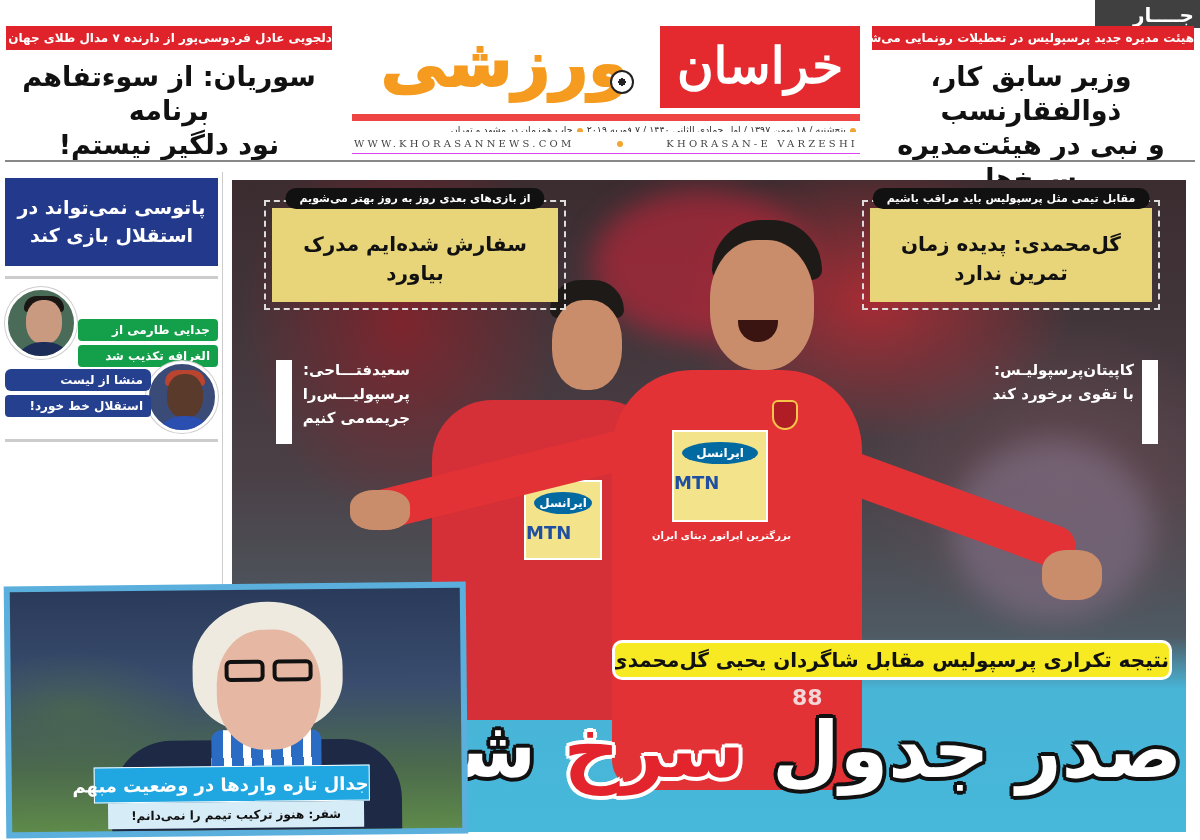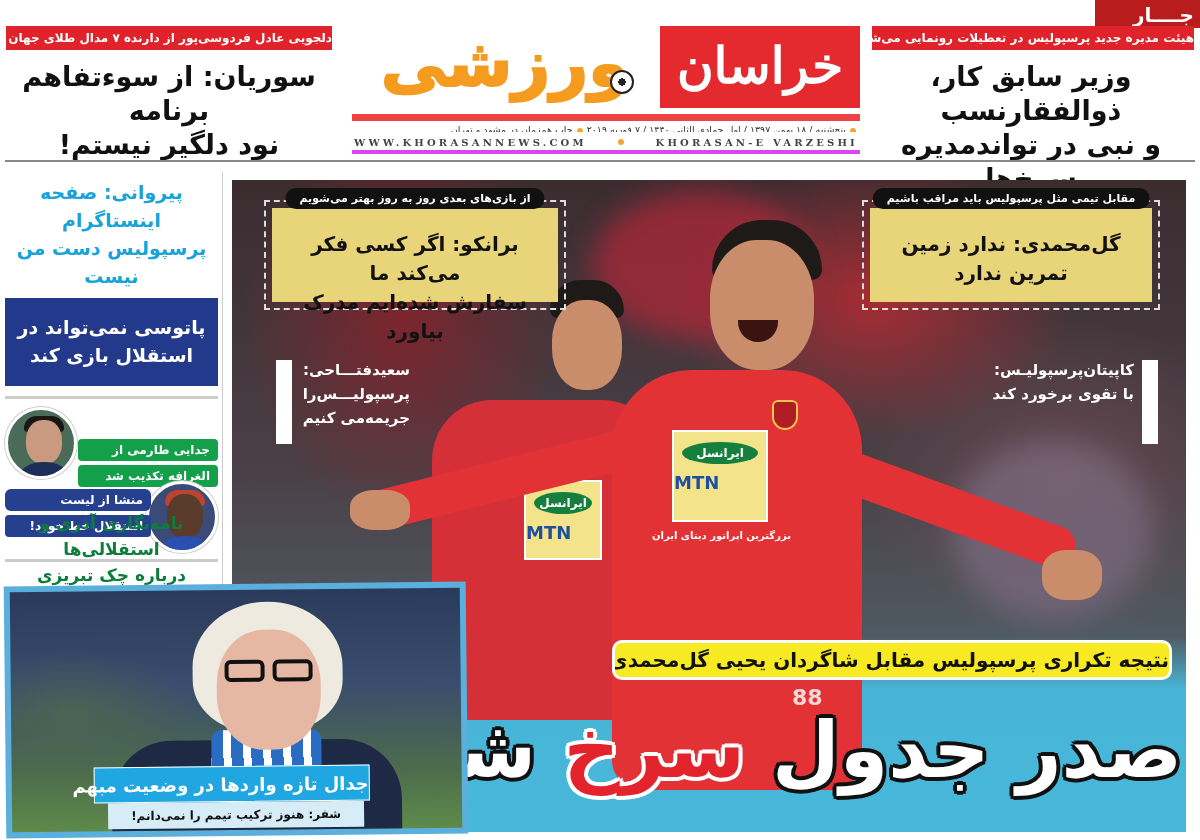--- a/index.html
+++ b/index.html
@@ -1,31 +1,31 @@
 <!DOCTYPE html>
 <html><head>
 <meta charset="utf-8">
 <style>
   * { box-sizing: border-box; margin: 0; padding: 0; }
   html, body { width: 1200px; height: 840px; overflow: hidden; background: #fff; }
   body { position: relative; font-family: "DejaVu Sans", sans-serif; direction: rtl; color: #1a1a1a; }
   .abs { position: absolute; }
 
   
-  .watermark { left: 1095px; top: 0; width: 105px; height: 28px; background: #b91c1c; color: #fff; font-weight: bold; font-size: 20px; text-align: center; line-height: 30px; letter-spacing: 2px; padding-left: 32px; }
+  .watermark { left: 1095px; top: 0; width: 105px; height: 28px; background: #404040; color: #fff; font-weight: bold; font-size: 20px; text-align: center; line-height: 30px; letter-spacing: 2px; padding-left: 32px; }
   .red-kicker { height: 24px; background: #e0232b; color: #fff; font-size: 12px; font-weight: bold; line-height: 24px; text-align: center; white-space: nowrap; overflow: hidden; }
   .big-head { font-weight: 900; font-size: 27px; line-height: 34px; text-align: center; color: #111; }
 
   .masthead { left: 350px; top: 18px; width: 510px; height: 96px; }
   .mast-red { position: absolute; right: 0; top: 8px; width: 200px; height: 82px; background: #e52a2f; color: #fff; font-size: 50px; font-weight: bold; font-family: "DejaVu Serif", serif; text-align: center; line-height: 80px; }
   .mast-orange { position: absolute; left: 0; top: 0; width: 310px; height: 92px; color: #f59b1f; font-size: 66px; font-weight: 900; text-align: center; line-height: 92px; -webkit-text-stroke: 2px #f59b1f; letter-spacing: -2px; }
   .ball { position: absolute; left: 260px; top: 52px; width: 24px; height: 24px; border-radius: 50%; background: radial-gradient(circle at 50% 50%, #222 25%, #fff 27%); border: 2px solid #222; }
   .dateline { left: 352px; top: 114px; width: 508px; height: 18px; font-size: 9.5px; line-height: 18px; color: #333; text-align: right; border-top: 7px solid #ef4444; white-space: nowrap; overflow: hidden; }
   .dateline .dot { display: inline-block; width: 6px; height: 6px; background: #f3a532; border-radius: 50%; margin: 0 4px; vertical-align: middle; }
-  .urlline { left: 352px; top: 134px; width: 508px; height: 20px; font-family: "DejaVu Serif", serif; font-size: 10px; letter-spacing: 3.2px; color: #444; direction: ltr; display: flex; justify-content: space-between; align-items: center; border-bottom: 4px solid #d946ef; padding: 0 2px; font-weight: bold; }
+  .urlline { left: 352px; top: 134px; width: 508px; height: 20px; font-family: "DejaVu Serif", serif; font-size: 10px; letter-spacing: 3.2px; color: #444; direction: ltr; display: flex; justify-content: space-between; align-items: center; border-bottom: 1px solid #d946ef; padding: 0 2px; }
   .urlline .dot { width: 6px; height: 6px; background: #f3a532; border-radius: 50%; }
   .rule-top { left: 5px; top: 160px; width: 1190px; height: 2px; background: #888; }
 
   
   .leftcol { left: 5px; top: 170px; width: 213px; }
   .cyan-head { color: #1aa3da; font-weight: 900; font-size: 19px; line-height: 28px; text-align: center; padding-top: 8px; }
   .navy-box { margin-top: 8px; height: 88px; background: #23398b; color: #fff; font-weight: 900; font-size: 19px; line-height: 28px; text-align: center; padding-top: 15px; }
   .divider-h { height: 3px; background: #ccc; margin-top: 10px; }
   .avatar { position: absolute; width: 72px; height: 72px; border-radius: 50%; border: 3px solid #fff; box-shadow: 0 0 0 1px #ccc; overflow: hidden; }
   .avatar .face { position: absolute; left: 18px; top: 10px; width: 36px; height: 44px; border-radius: 45%; }
@@ -42,21 +42,21 @@
     background:
       radial-gradient(ellipse 200px 140px at 640px 120px, rgba(210,40,50,0.7), transparent),
       radial-gradient(ellipse 160px 200px at 170px 140px, rgba(150,30,40,0.7), transparent),
       radial-gradient(ellipse 200px 160px at 830px 300px, rgba(120,80,90,0.6), transparent),
       linear-gradient(180deg, #3b2c30 0%, #4a4046 45%, #4f5a63 70%, #48b4d6 78%, #47b8da 100%); }
   .photo-bg-blur { position: absolute; border-radius: 50%; filter: blur(14px); }
   .shirt { position: absolute; background: #e33236; }
   .skin { position: absolute; background: #c98d6c; }
   .hairblk { position: absolute; background: #1e1a18; }
   .sponsor { position: absolute; background: #f3e38a; border: 2px solid #fff; }
-  .sponsor .oval { position: absolute; left: 8px; top: 10px; right: 8px; height: 22px; border-radius: 50%; background: #15803d; color: #fff; font-size: 12px; font-weight: bold; text-align: center; line-height: 22px; }
+  .sponsor .oval { position: absolute; left: 8px; top: 10px; right: 8px; height: 22px; border-radius: 50%; background: #0369a1; color: #fff; font-size: 12px; font-weight: bold; text-align: center; line-height: 22px; }
   .sponsor .mtn { position: absolute; left: 0; right: 0; top: 40px; text-align: left; color: #1f4fa0; font-weight: 900; font-size: 18px; direction: ltr; }
   .shirt-text { position: absolute; color: #fff; font-size: 10px; font-weight: bold; white-space: nowrap; }
 
   .quote-box { position: absolute; border: 2px dashed #ddd; padding: 6px; }
   .quote-box .kicker { position: absolute; top: -14px; left: 50%; transform: translateX(-50%); background: #111; color: #fff; font-size: 11px; font-weight: bold; border-radius: 12px; padding: 4px 14px; white-space: nowrap; }
   .quote-box .inner { background: #e8d57a; color: #111; font-weight: 900; font-size: 20px; line-height: 29px; text-align: center; padding: 22px 8px 6px; height: 100%; }
 
   .side-quote { position: absolute; color: #fff; font-weight: bold; font-size: 15px; line-height: 24px; text-align: right; }
   .side-bar { position: absolute; width: 16px; background: #fff; }
 
@@ -79,21 +79,21 @@
   .inset-title { position: absolute; left: 82px; top: 176px; width: 276px; height: 36px; background: #20a6e0; color: #fff; font-weight: 900; font-size: 18px; line-height: 36px; text-align: center; white-space: nowrap; border: 1px solid #fff; }
   .inset-sub { position: absolute; left: 96px; top: 212px; width: 256px; height: 26px; background: #d6ecf7; color: #111; font-weight: bold; font-size: 12px; line-height: 26px; text-align: center; }
 </style>
 </head>
 <body>
 
 <div class="abs watermark">جــــار</div>
 <div class="abs red-kicker" style="left:872px; top:26px; width:322px;">هیئت مدیره جدید پرسپولیس در تعطیلات رونمایی می‌شود؟</div>
 <div class="abs big-head" style="left:866px; top:60px; width:330px;">
   <div>وزیر سابق کار، ذوالفقارنسب</div>
-  <div>و نبی در تواند‌مدیره سرخ‌ها</div>
+  <div>و نبی در هیئت‌مدیره سرخ‌ها</div>
 </div>
 
 <div class="abs masthead">
   <div class="mast-red">خراسان</div>
   <div class="mast-orange">ورزشی</div>
   <div class="ball"></div>
 </div>
 <div class="abs dateline">
   <span class="dot"></span><span>پنج‌شنبه / ۱۸ بهمن ۱۳۹۷ / اول جمادی الثانی ۱۴۴۰ / ۷ فوریه ۲۰۱۹</span><span class="dot"></span><span>چاپ هم‌زمان در مشهد و تهران</span>
 </div>
@@ -105,24 +105,20 @@
 
 <div class="abs red-kicker" style="left:6px; top:26px; width:326px;">دلجویی عادل فردوسی‌پور از دارنده ۷ مدال طلای جهان و المپیک</div>
 <div class="abs big-head" style="left:6px; top:60px; width:326px;">
   <div>سوریان: از سوءتفاهم برنامه</div>
   <div>نود دلگیر نیستم!</div>
 </div>
 
 <div class="abs rule-top"></div>
 
 <div class="abs leftcol">
-  <div class="cyan-head">
-    <div>پیروانی: صفحه اینستاگرام</div>
-    <div>پرسپولیس دست من نیست</div>
-  </div>
   <div class="navy-box">
     <div>پاتوسی نمی‌تواند در</div>
     <div>استقلال بازی کند</div>
   </div>
   <div class="divider-h"></div>
 
   <div style="position:relative; height:230px;">
 
     <div class="avatar" style="left:0; top:8px; background:#4a6b58;">
       <div class="hair" style="background:#1a1614;"></div>
@@ -134,24 +130,20 @@
 
     <div class="avatar" style="right:0; top:82px; background:#3a4b78;">
       <div class="hair" style="background:#b9442f;"></div>
       <div class="face" style="background:#5a3a2a;"></div>
       <div class="body" style="background:#2b4fb0;"></div>
     </div>
     <div class="pill navy" style="left:0; top:90px; width:146px;border-radius:6px;">منشا از لیست</div>
     <div class="pill navy" style="left:0; top:116px; width:146px;padding-left:40px;">استقلال خط خورد!</div>
 
     <div style="position:absolute; left:0; top:160px; width:213px; height:3px; background:#ccc;"></div>
-  </div>
-  <div class="green-head">
-    <div>نامه‌نگاری آذری و استقلالی‌ها</div>
-    <div>درباره چک تبریزی</div>
   </div>
 </div>
 <div class="abs col-rule"></div>
 
 <div class="abs main-photo">
 
   <div class="photo-bg-blur" style="left:360px; top:10px; width:220px; height:150px; background:#b4273a; opacity:.7;"></div>
   <div class="photo-bg-blur" style="left:720px; top:260px; width:200px; height:180px; background:#7b6b80; opacity:.7;"></div>
 
   <div class="hairblk" style="left:318px; top:100px; width:74px; height:38px; border-radius:40px 40px 10px 10px;"></div>
@@ -174,28 +166,27 @@
     <div class="oval">ایرانسل</div>
     <div class="mtn">MTN</div>
   </div>
   <div class="shirt-text" style="left:420px; top:350px;">بزرگترین اپراتور دیتای ایران</div>
   <div style="position:absolute; left:540px; top:220px; width:26px; height:30px; border-radius:6px 6px 13px 13px; background:#b01d25; border:2px solid #f5c64a;"></div>
   <div class="shirt-text" style="left:560px; top:505px; font-size:22px; color:#f3d6d6;">88</div>
 
   <div class="quote-box" style="left:32px; top:20px; width:302px; height:110px;">
     <div class="kicker">از بازی‌های بعدی روز به روز بهتر می‌شویم</div>
     <div class="inner">
-      <div>برانکو: اگر کسی فکر می‌کند ما</div>
       <div>سفارش شده‌ایم مدرک بیاورد</div>
     </div>
   </div>
   <div class="quote-box" style="left:630px; top:20px; width:298px; height:110px;">
     <div class="kicker">مقابل تیمی مثل پرسپولیس باید مراقب باشیم</div>
     <div class="inner">
-      <div>گل‌محمدی: ندارد زمین</div>
+      <div>گل‌محمدی: پدیده زمان</div>
       <div>تمرین ندارد</div>
     </div>
   </div>
 
   <div class="side-bar" style="left:44px; top:180px; height:84px;"></div>
   <div class="side-quote" style="left:58px; top:178px; width:120px;">
     <div>سعیدفتـــاحی:</div>
     <div>پرسپولیـــس‌را</div>
     <div>جریمه‌می کنیم</div>
   </div>

